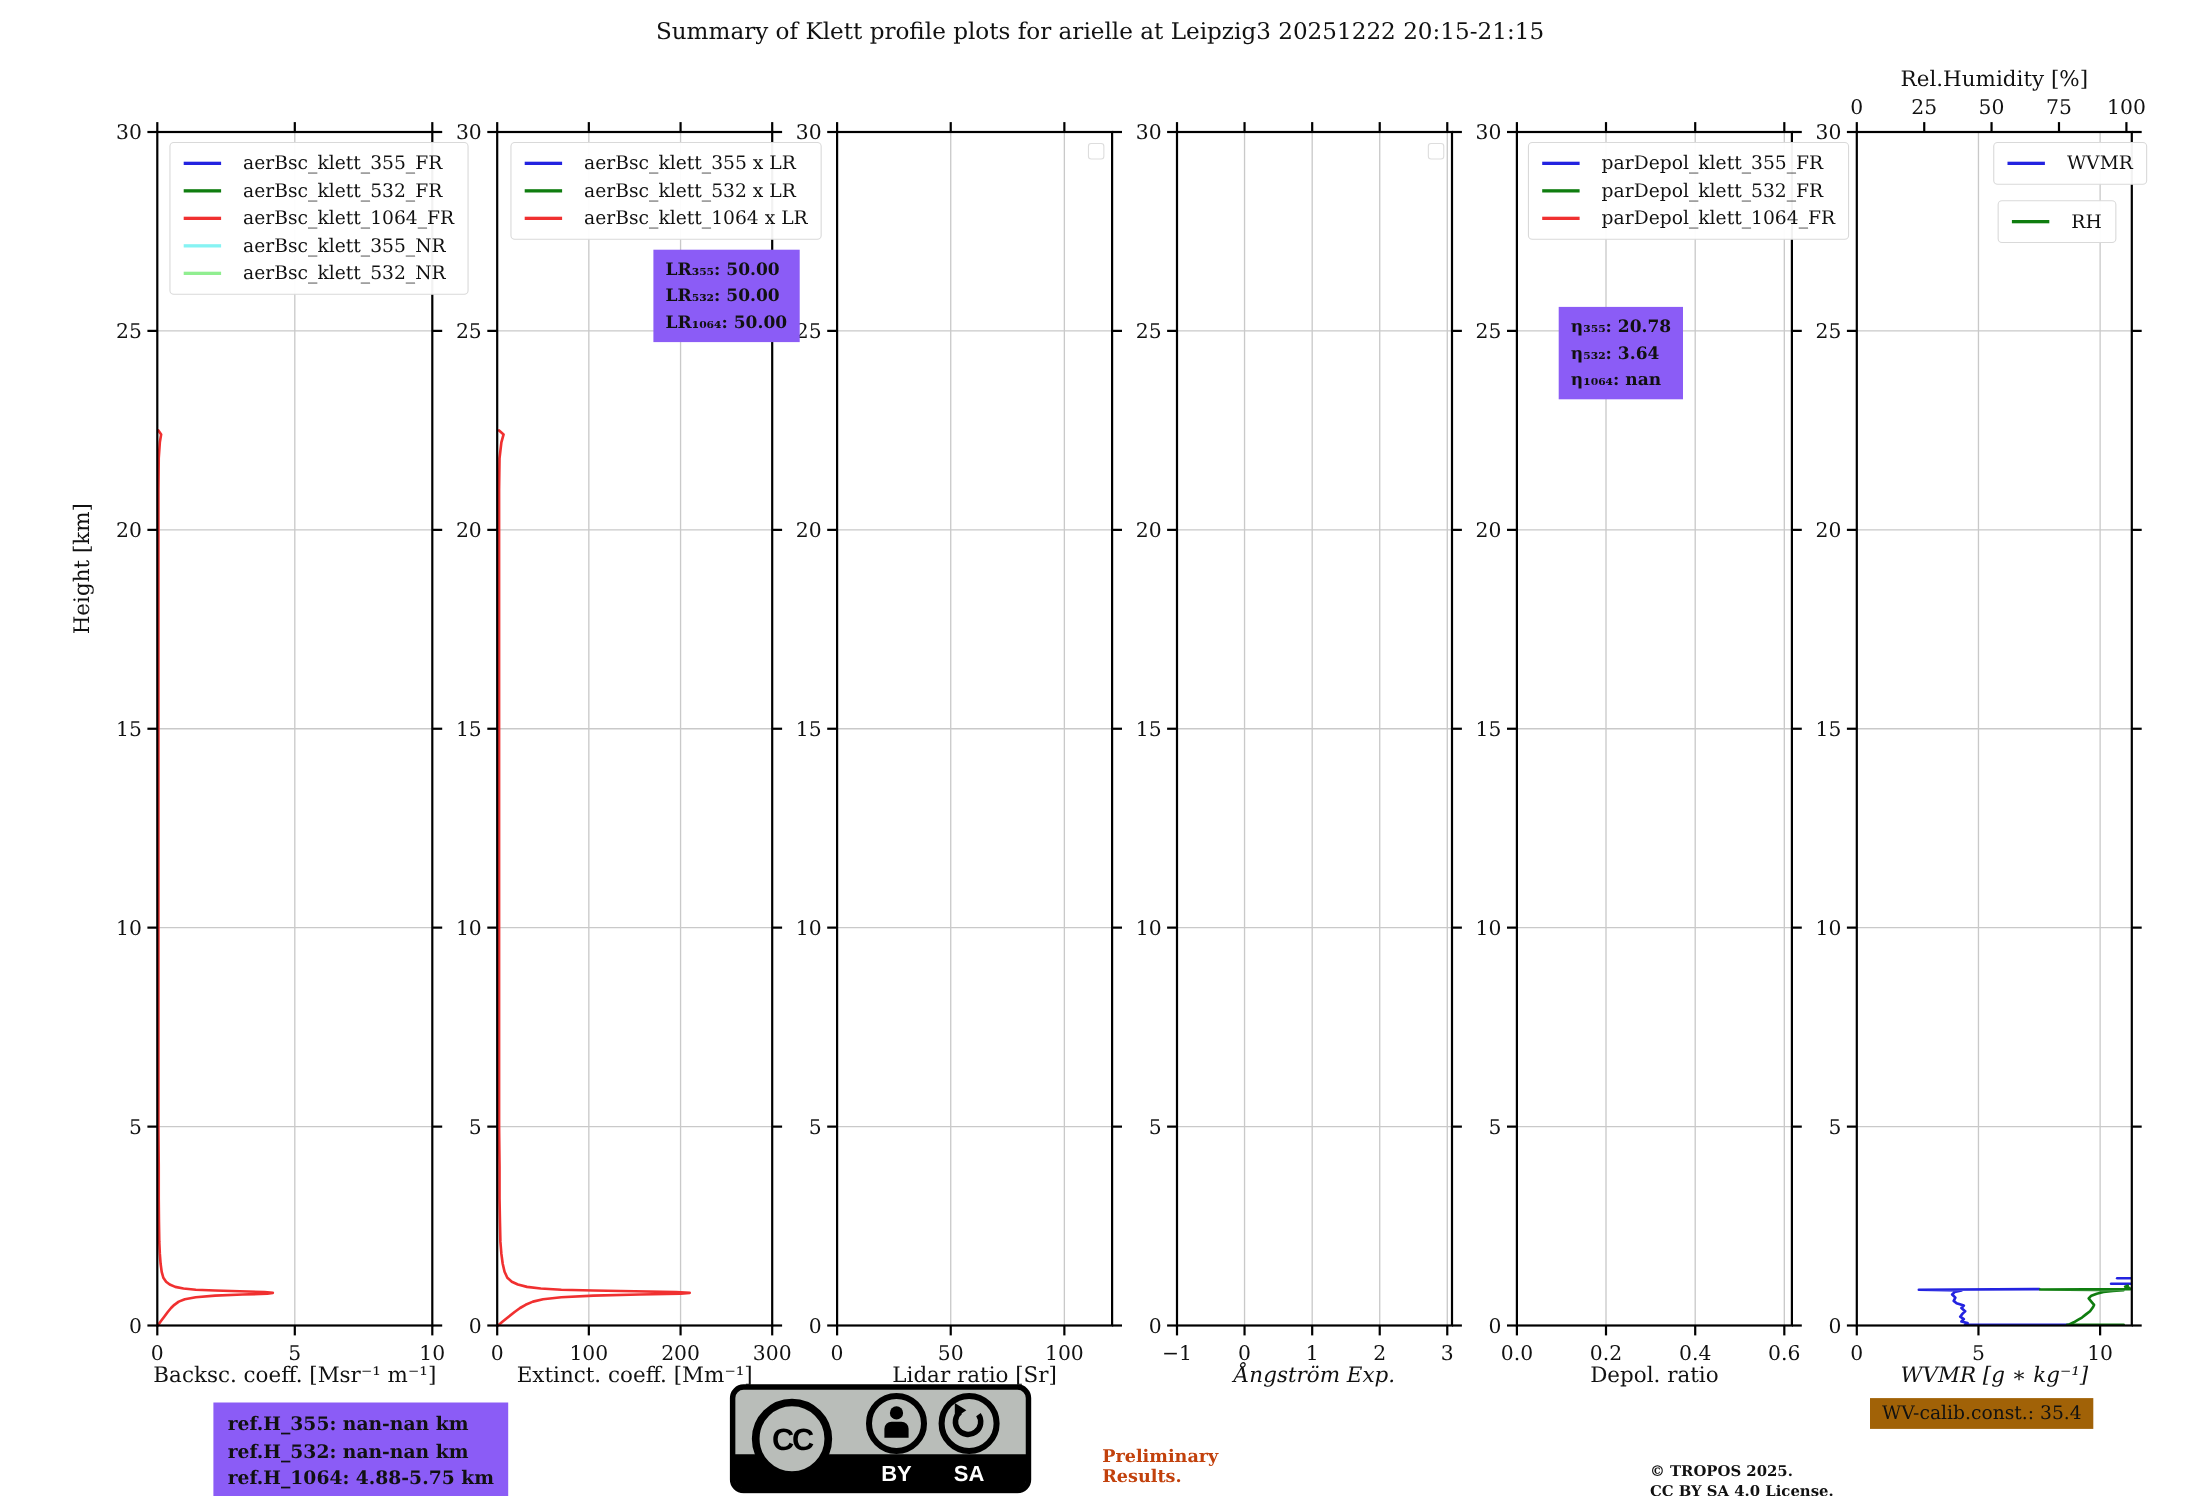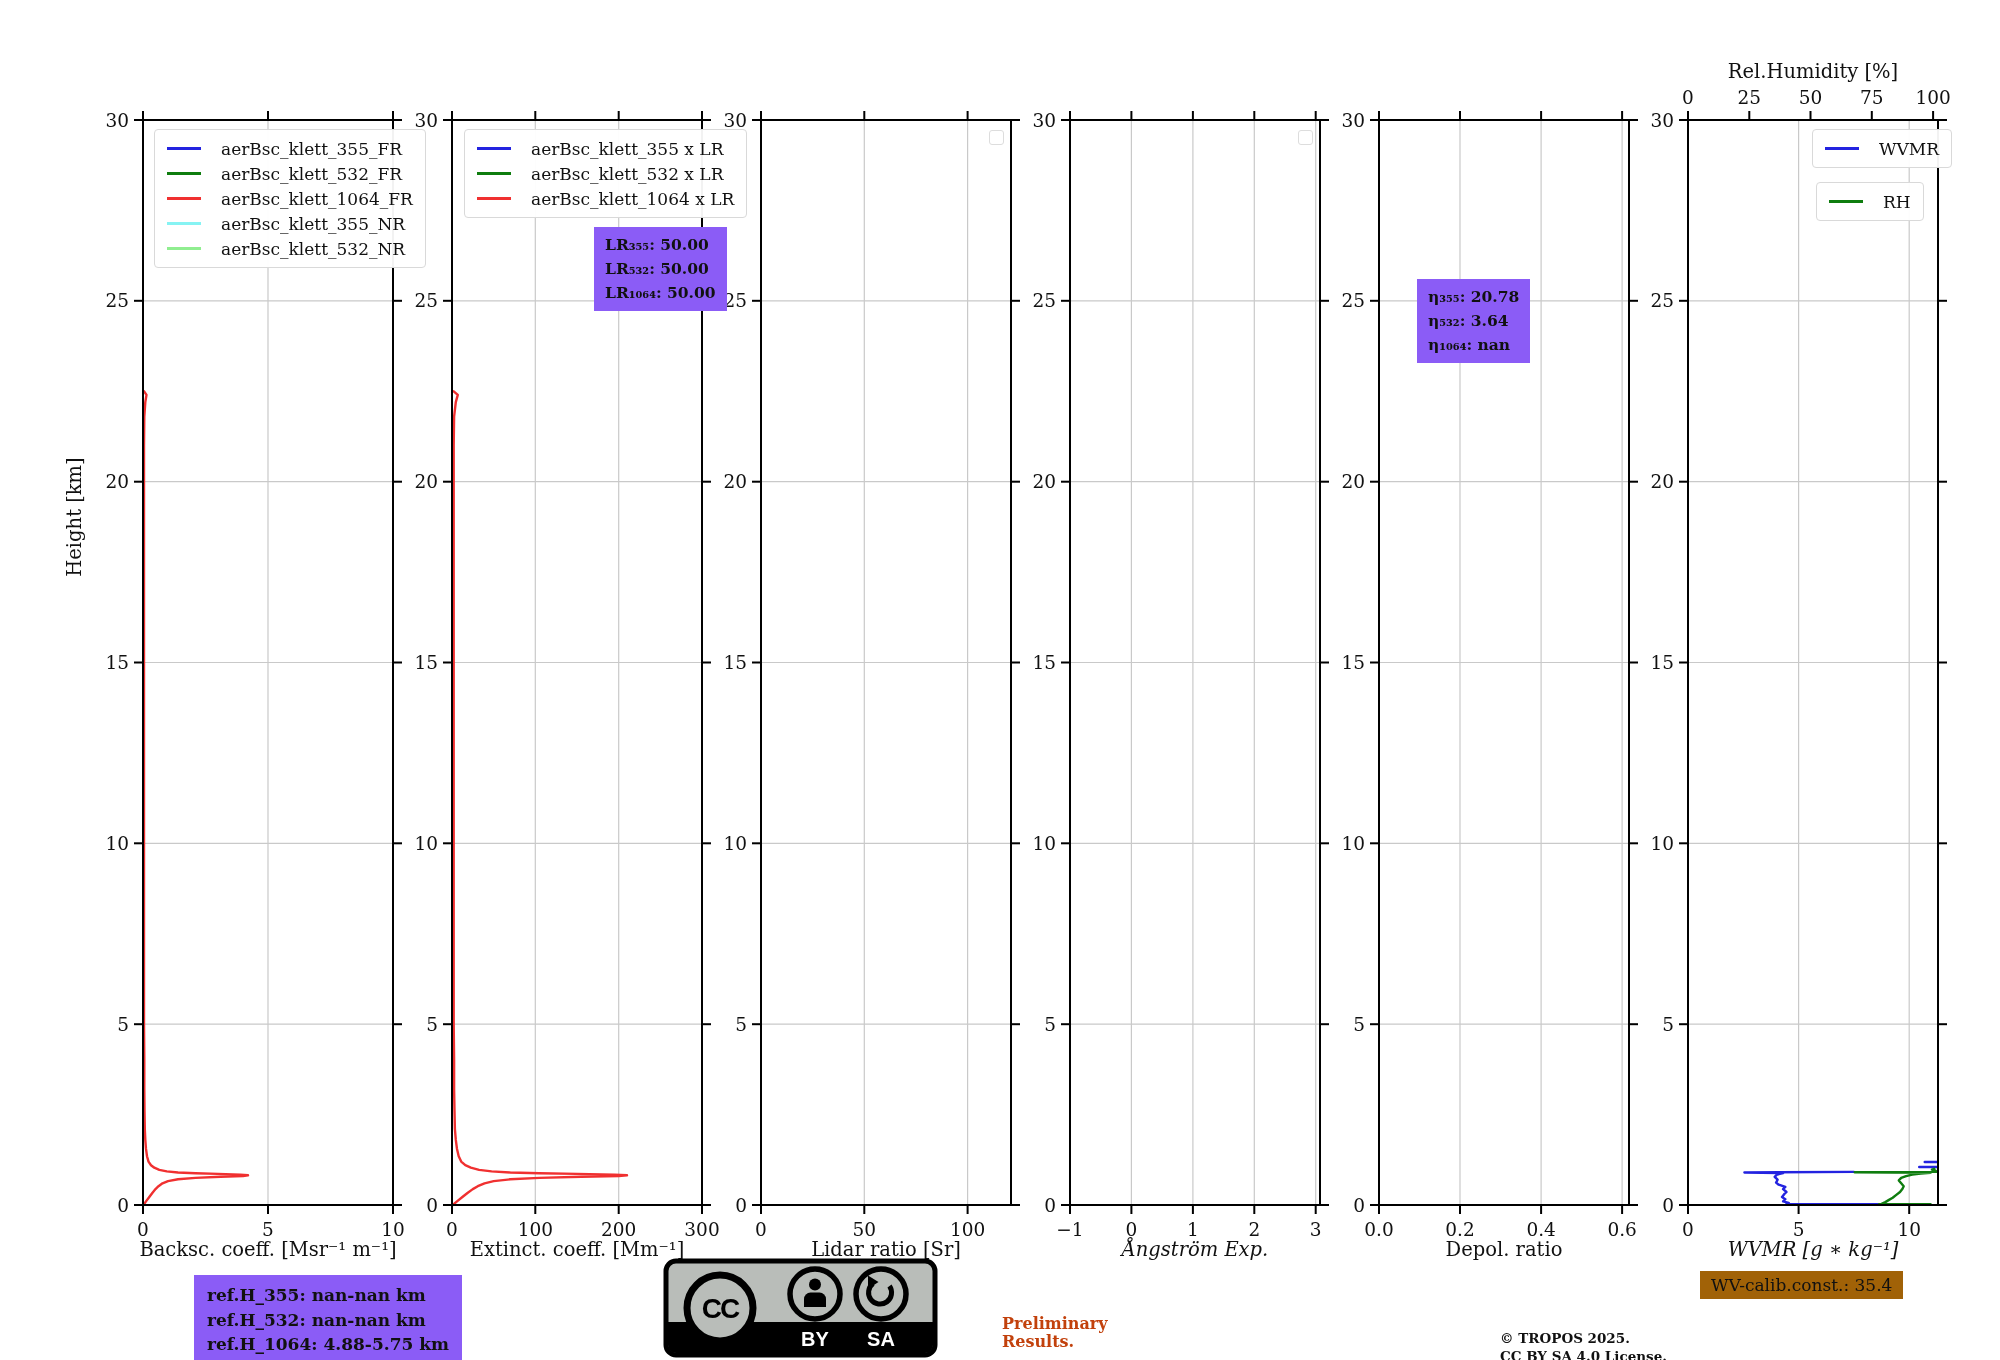--- a/index.html
+++ b/index.html
@@ -28,20 +28,21 @@
   .credit{position:absolute;left:1500px;top:1319px;font-weight:bold;font-size:13.5px;line-height:1.3;margin-top:11px;}
   .badge{position:absolute;left:663px;top:1258px;}
   .ccbar{font-family:"Liberation Sans",sans-serif;font-weight:bold;font-size:20px;fill:#fff;text-anchor:middle;}
   .cctx{font-family:"Liberation Sans",sans-serif;font-weight:bold;font-size:28px;fill:#000;text-anchor:middle;letter-spacing:-2px;}
 </style>
 </head>
 <body>
 
 <div class="figure">
 
+  <div class="title">Summary of Klett profile plots for arielle at Leipzig3 20251222 20:15-21:15</div>
   <div class="ylab">Height [km]</div>
 
   <svg class="panel" style="left:143px">
       <line x1="125.0" y1="0" x2="125.0" y2="1085" stroke="#c9c9c9" stroke-width="1.2"></line>
       <line x1="0" y1="904.2" x2="250" y2="904.2" stroke="#c9c9c9" stroke-width="1.2"></line>
       <line x1="0" y1="723.3" x2="250" y2="723.3" stroke="#c9c9c9" stroke-width="1.2"></line>
       <line x1="0" y1="542.5" x2="250" y2="542.5" stroke="#c9c9c9" stroke-width="1.2"></line>
       <line x1="0" y1="361.7" x2="250" y2="361.7" stroke="#c9c9c9" stroke-width="1.2"></line>
       <line x1="0" y1="180.8" x2="250" y2="180.8" stroke="#c9c9c9" stroke-width="1.2"></line>
       <path d="M0.5 1085.0L3.0 1081.4L6.3 1077.0L9.5 1072.7L12.5 1069.1L15.5 1066.2L19.5 1063.3L25.0 1061.1L35.0 1059.3L52.5 1057.9L77.5 1056.8L100.0 1056.1L105.0 1055.3L97.5 1054.6L75.0 1053.9L52.5 1053.2L35.0 1052.5L23.8 1051.4L16.3 1049.9L11.3 1047.7L8.0 1045.2L5.5 1041.6L4.0 1036.2L3.0 1028.9L2.3 1019.9L1.8 1009.0L1.5 991.0L1.3 969.3L1.3 940.3L1.0 904.2L1.0 831.8L1.0 723.3L1.0 578.7L1.0 434.0L1.0 325.5L1.3 296.6L2.3 282.1L3.5 274.9L1.0 271.3" fill="none" stroke="#f03030" stroke-width="2.4" stroke-linejoin="round" stroke-linecap="round"></path>
@@ -355,20 +356,34 @@
 
   <div class="abox" style="left:594px;top:227px">
     <div>LR₃₅₅: 50.00</div>
     <div>LR₅₃₂: 50.00</div>
     <div>LR₁₀₆₄: 50.00</div>
   </div>
 
   <div class="mini" style="left:989px"></div>
   <div class="mini" style="left:1298px"></div>
 
+  <div class="legend" style="left:1389px;top:129px">
+    <div class="row">
+        <span class="ls" style="background: rgb(35, 35, 224);"></span>
+        <span>parDepol_klett_355_FR</span>
+      </div>
+    <div class="row">
+        <span class="ls" style="background: rgb(15, 125, 15);"></span>
+        <span>parDepol_klett_532_FR</span>
+      </div>
+    <div class="row">
+        <span class="ls" style="background: rgb(240, 48, 48);"></span>
+        <span>parDepol_klett_1064_FR</span>
+      </div>
+  </div>
 
   <div class="abox" style="left:1417px;top:279px">
     <div>η₃₅₅: 20.78</div>
     <div>η₅₃₂: 3.64</div>
     <div>η₁₀₆₄: nan</div>
   </div>
 
   <div class="legend" style="left:1812px;top:129px">
     <div class="row">
         <span class="ls" style="background: rgb(35, 35, 224);"></span>

